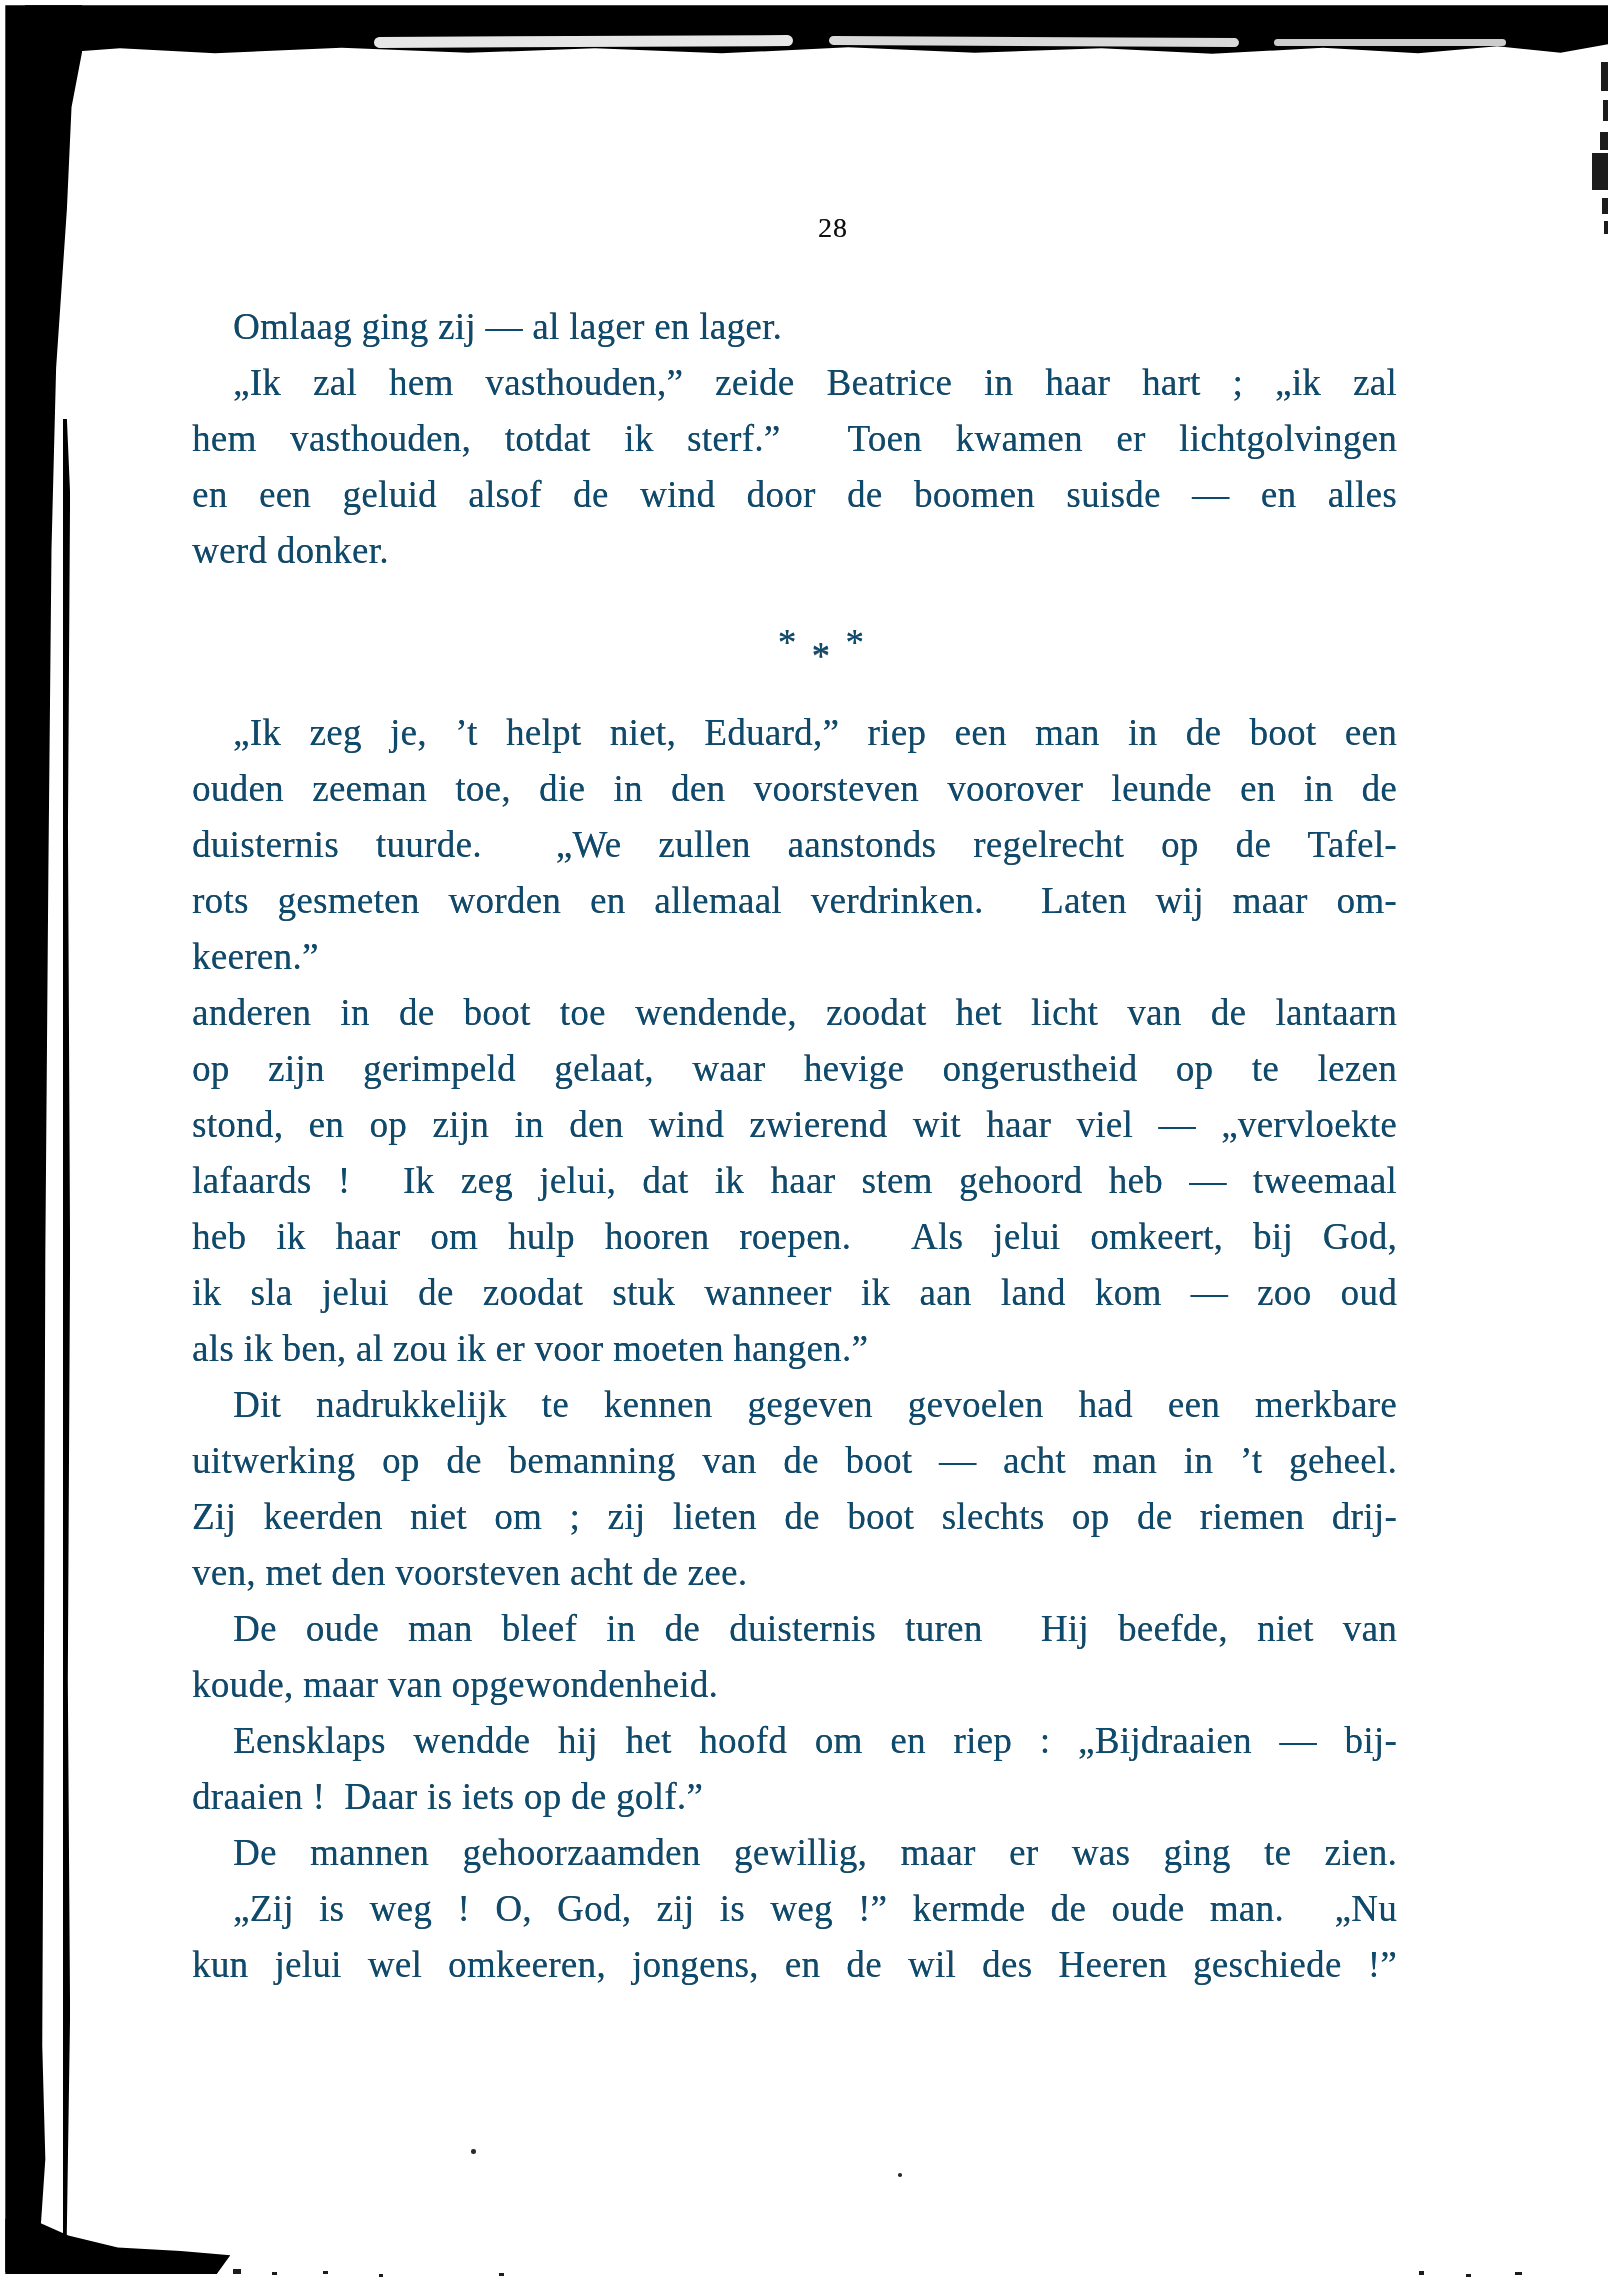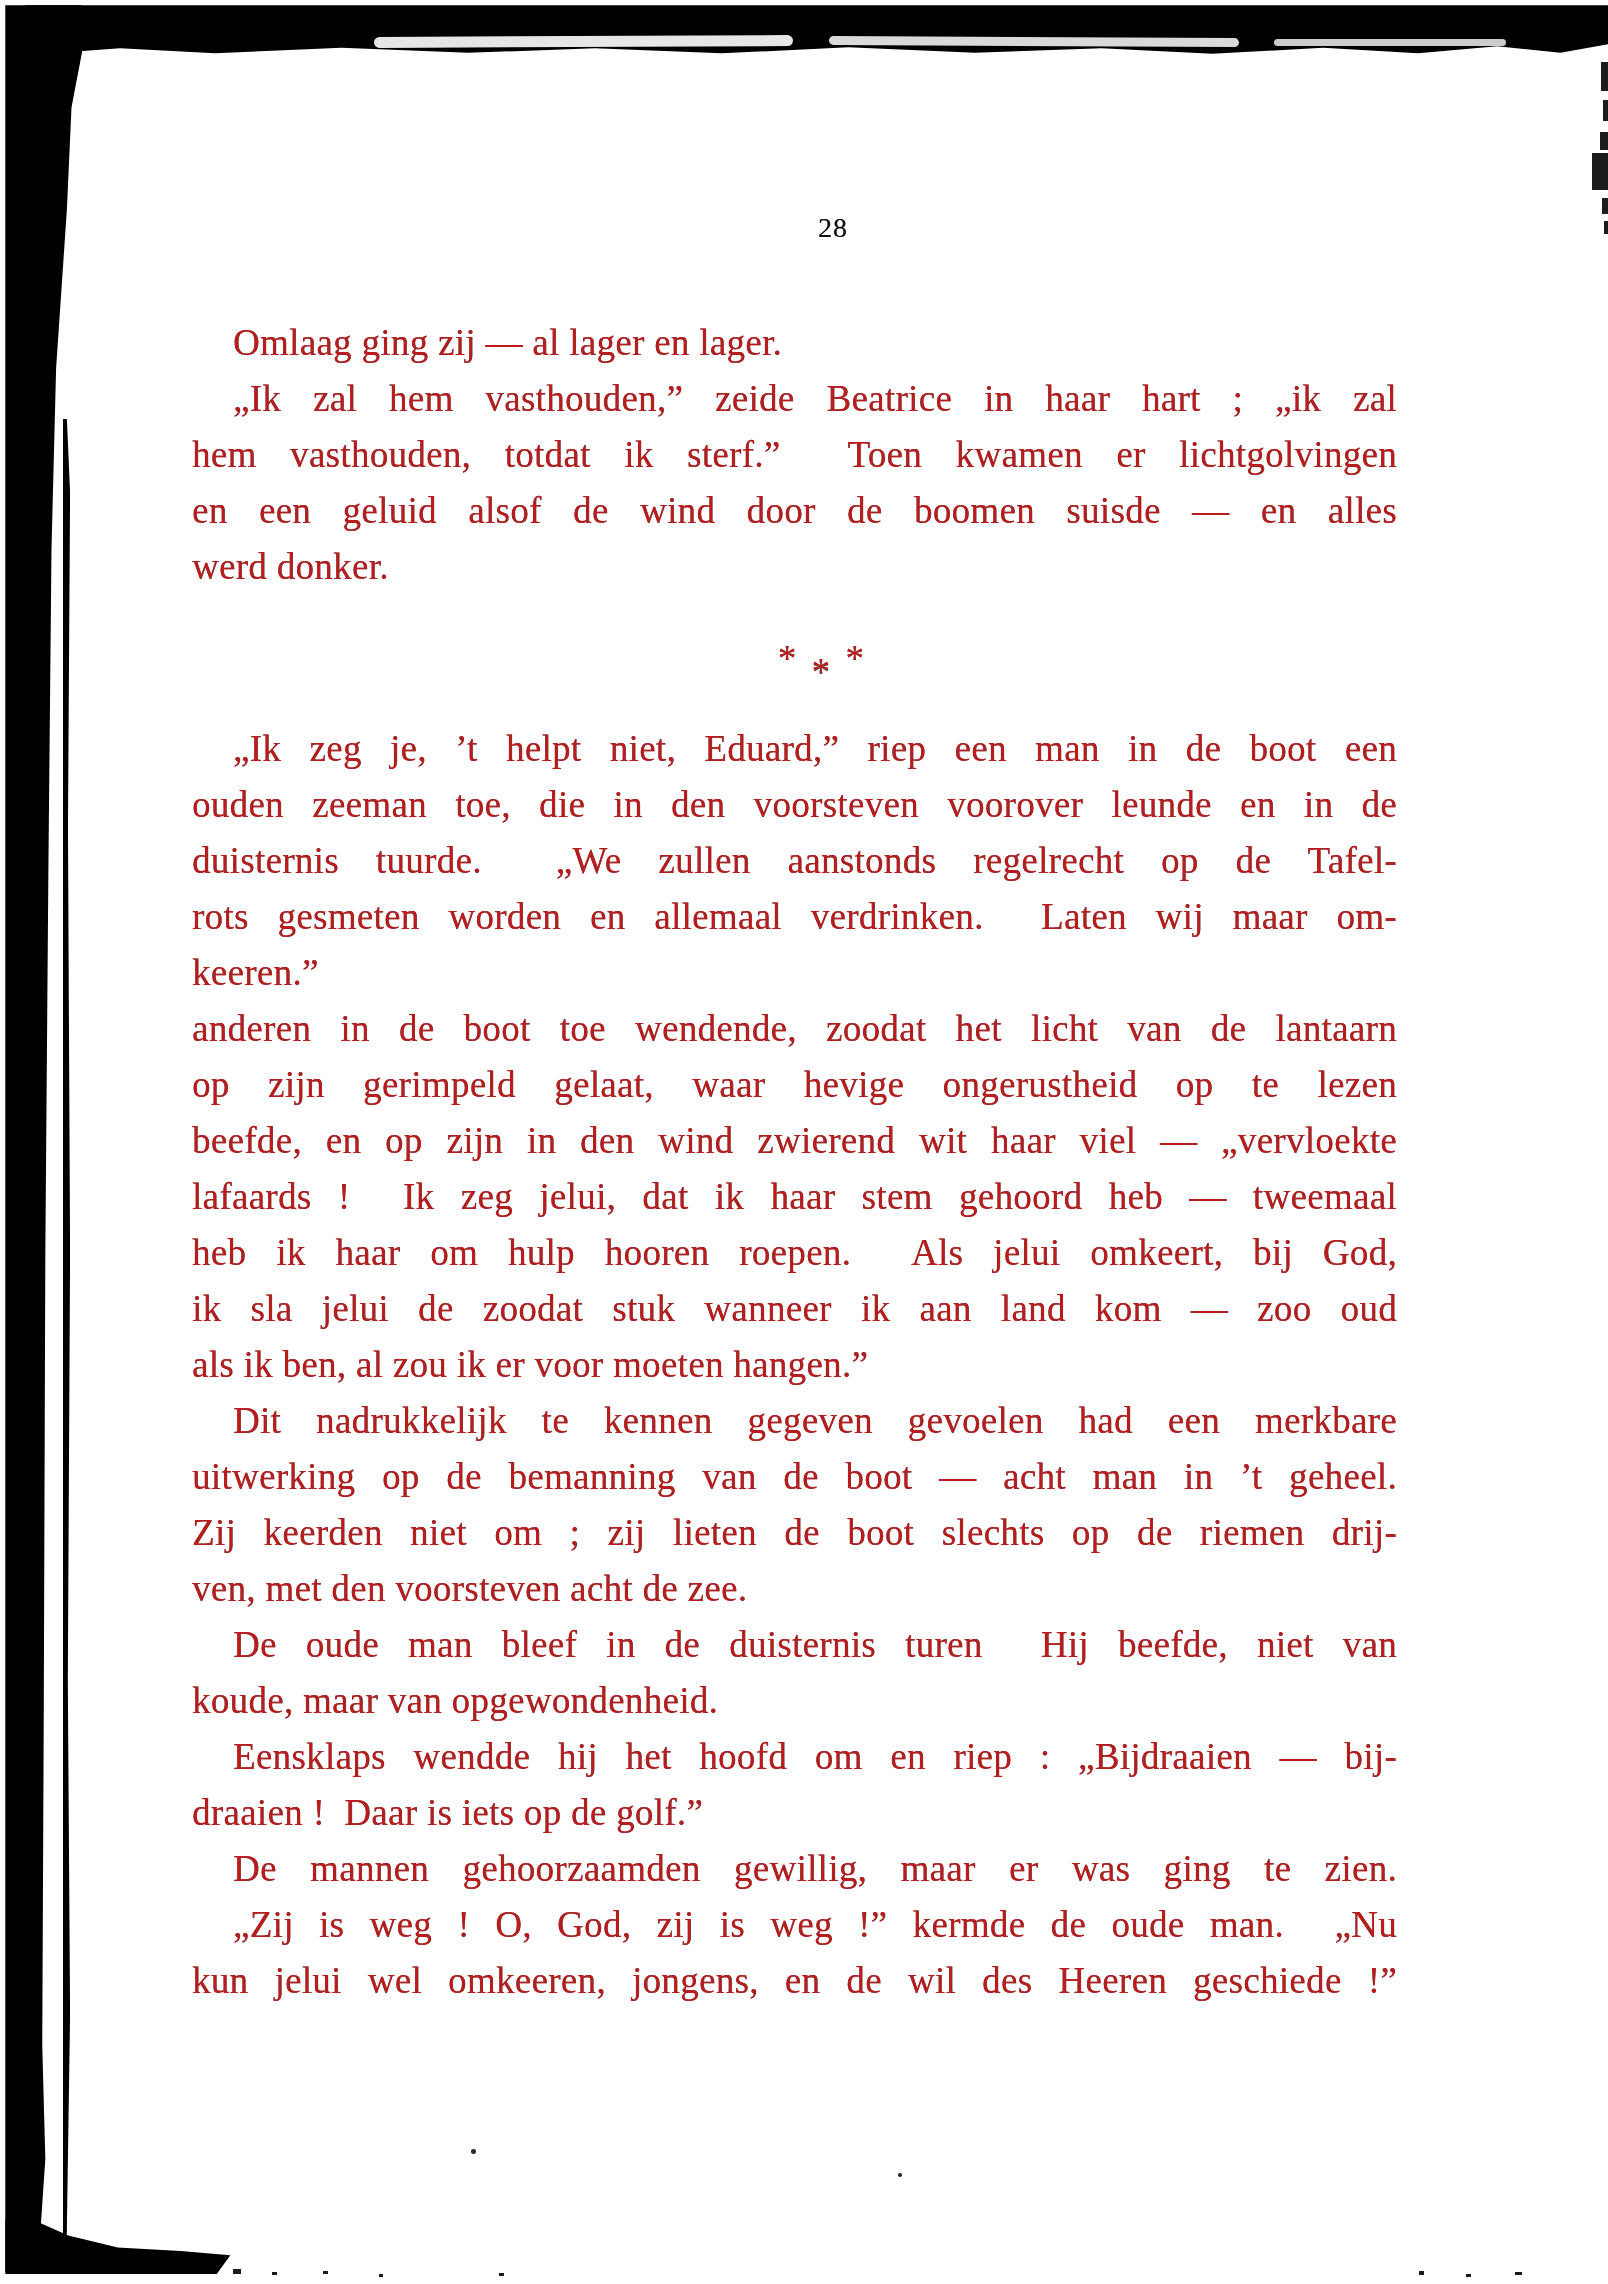--- a/index.html
+++ b/index.html
@@ -6,23 +6,23 @@
   body{
     width:1608px;height:2285px;
     background:#ffffff;
     position:relative;
     overflow:hidden;
     font-family:"Liberation Serif", serif;
   }
   
   .text-col{
     position:absolute;
-    left:192px;top:315px;width:1205px;
+    left:192px;top:299px;width:1205px;
     font-size:37px;line-height:56px;
-    color:#b91c1c;
+    color:#0c4a6e;
     letter-spacing:0.3px;
     text-shadow:0.2px 0.2px 0 rgba(0,0,0,.65);
   }
   .line{
     text-align:justify;
     text-align-last:justify;
   }
   .line.left{text-align-last:left;}
   .line.indent{text-indent:41px;}
   .page-number{
@@ -127,21 +127,21 @@
     <div class="line indent">„Ik zeg je, ’t helpt niet, Eduard,” riep een man in de boot een</div>
     <div class="line">ouden zeeman toe, die in den voorsteven voorover leunde en in de</div>
     <div class="line">duisternis tuurde. &nbsp;„We zullen aanstonds regelrecht op de Tafel-</div>
     <div class="line">rots gesmeten worden en allemaal verdrinken. &nbsp;Laten wij maar om-</div>
     <div class="line left">keeren.”</div>
   </div>
 
   <div>
     <div class="line">anderen in de boot toe wendende, zoodat het licht van de lantaarn</div>
     <div class="line">op zijn gerimpeld gelaat, waar hevige ongerustheid op te lezen</div>
-    <div class="line">beefde, en op zijn in den wind zwierend wit haar viel — „vervloekte</div>
+    <div class="line">stond, en op zijn in den wind zwierend wit haar viel — „vervloekte</div>
     <div class="line">lafaards ! &nbsp;Ik zeg jelui, dat ik haar stem gehoord heb — tweemaal</div>
     <div class="line">heb ik haar om hulp hooren roepen. &nbsp;Als jelui omkeert, bij God,</div>
     <div class="line">ik sla jelui de zoodat stuk wanneer ik aan land kom — zoo oud</div>
     <div class="line left">als ik ben, al zou ik er voor moeten hangen.”</div>
   </div>
 
   <div>
     <div class="line indent">Dit nadrukkelijk te kennen gegeven gevoelen had een merkbare</div>
     <div class="line">uitwerking op de bemanning van de boot — acht man in ’t geheel.</div>
     <div class="line">Zij keerden niet om ; zij lieten de boot slechts op de riemen drij-</div>

